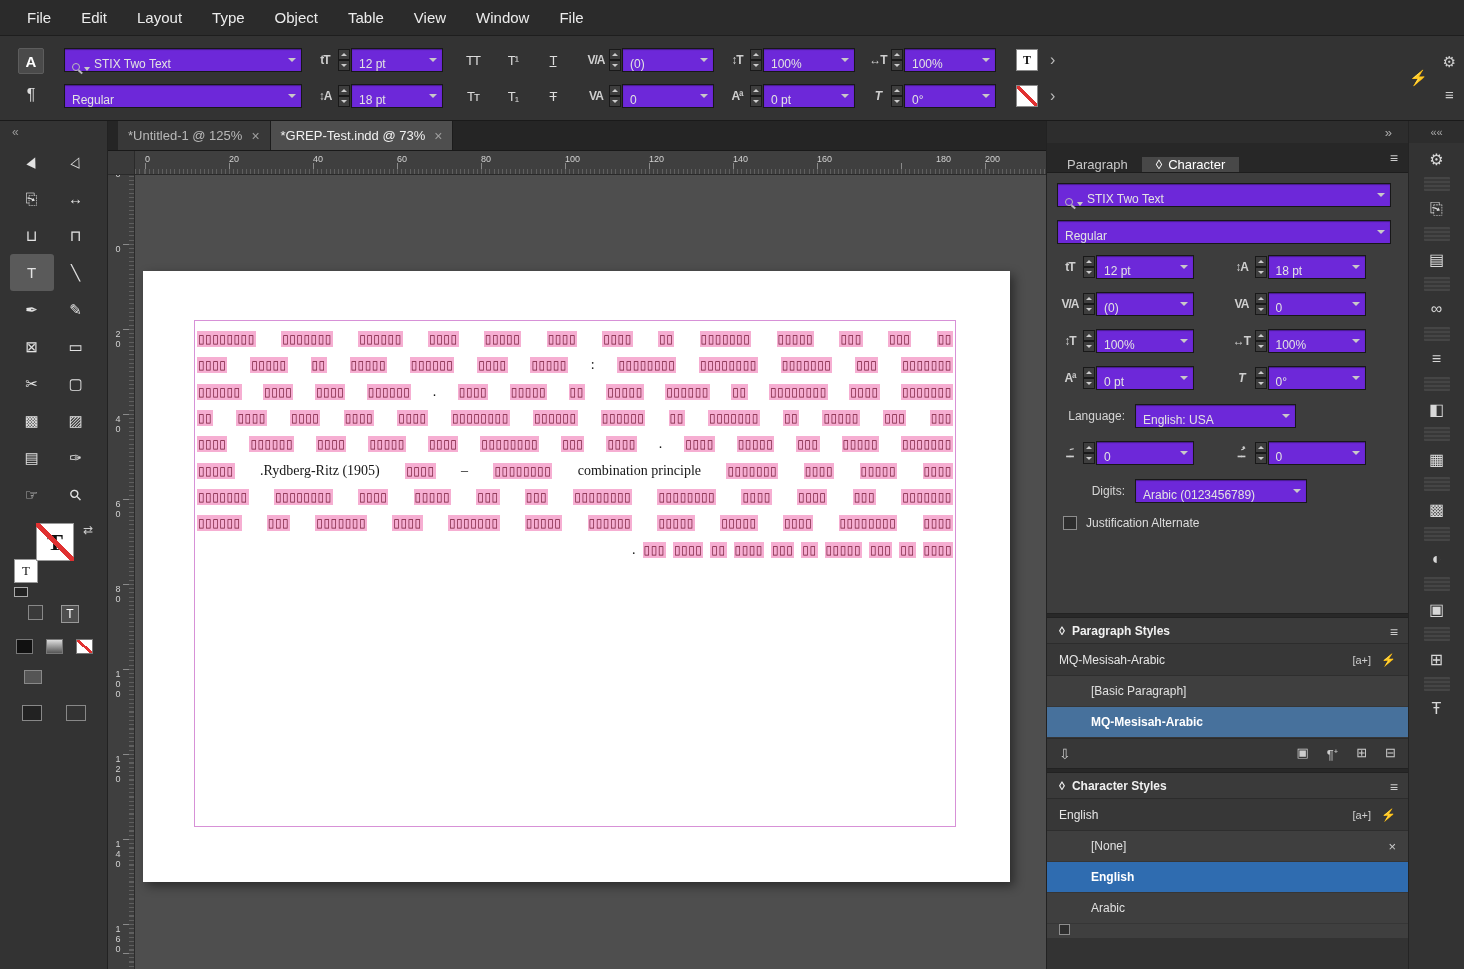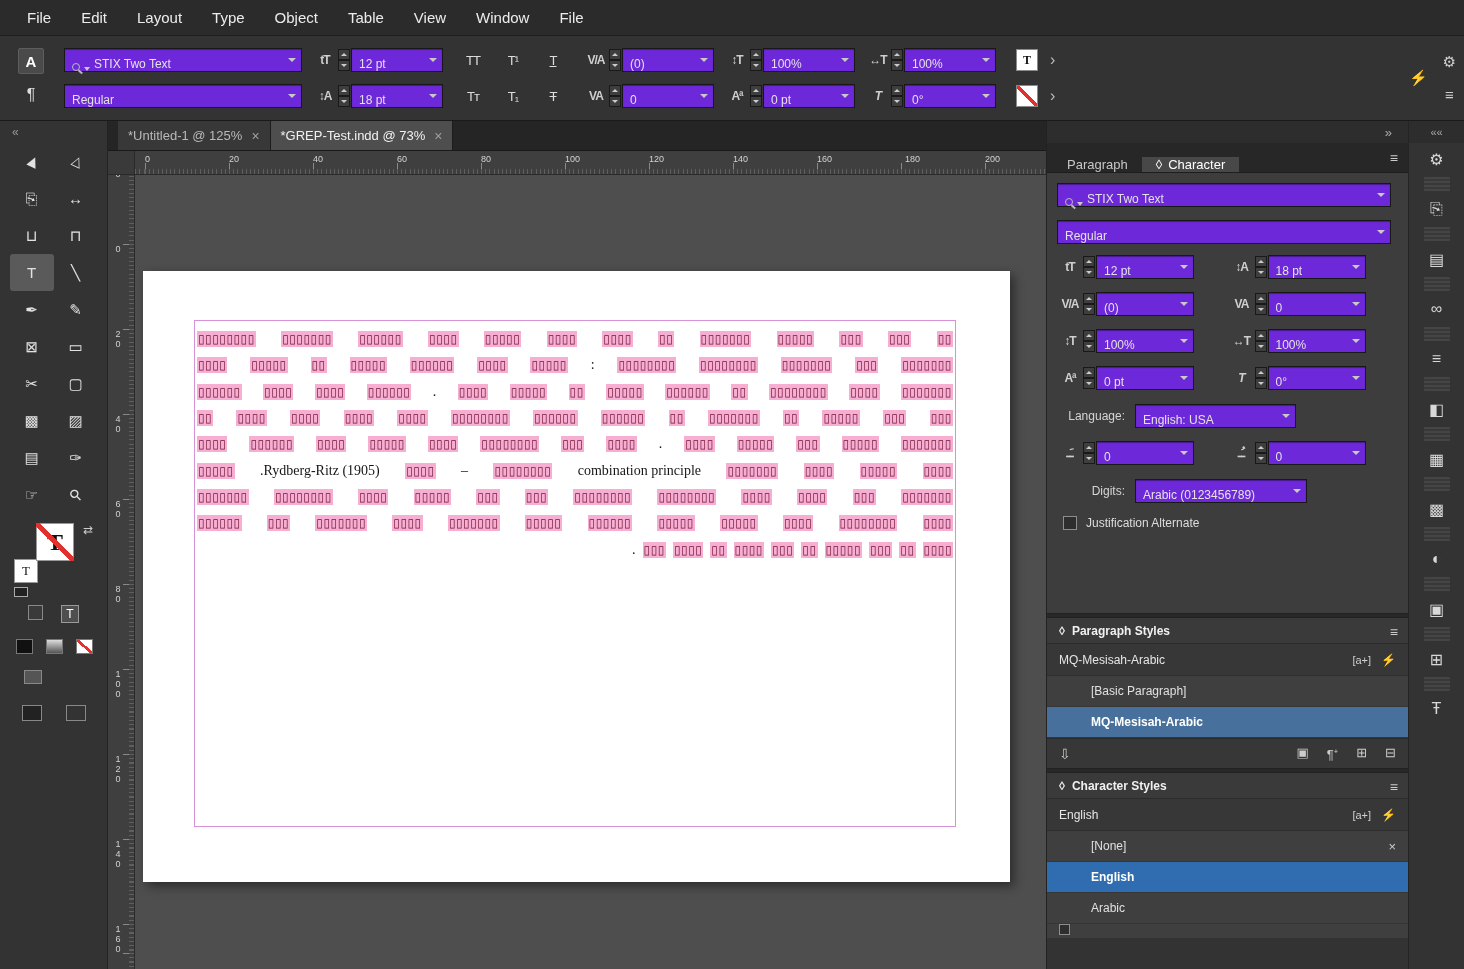--- a/index.html
+++ b/index.html
@@ -403,21 +403,21 @@
       <div class="hr-corner"></div>
     <span class="hrl" style="left:37px">0</span>
         <span class="hrl" style="left:121px">20</span>
         <span class="hrl" style="left:205px">40</span>
         <span class="hrl" style="left:289px">60</span>
         <span class="hrl" style="left:373px">80</span>
         <span class="hrl" style="left:457px">100</span>
         <span class="hrl" style="left:541px">120</span>
         <span class="hrl" style="left:625px">140</span>
         <span class="hrl" style="left:709px">160</span>
-        <span class="hrl" style="left:797px">180</span>
+        <span class="hrl" style="left:828px">180</span>
         <span class="hrl" style="left:877px">200</span>
       </div>
     <div class="canvas">
       <div class="vruler" id="vruler">
           <span class="vrl" style="top:-16px">2
 0</span>
           <span class="vrl" style="top:69px">0</span>
           <span class="vrl" style="top:154px">2
 0</span>
           <span class="vrl" style="top:239px">4

